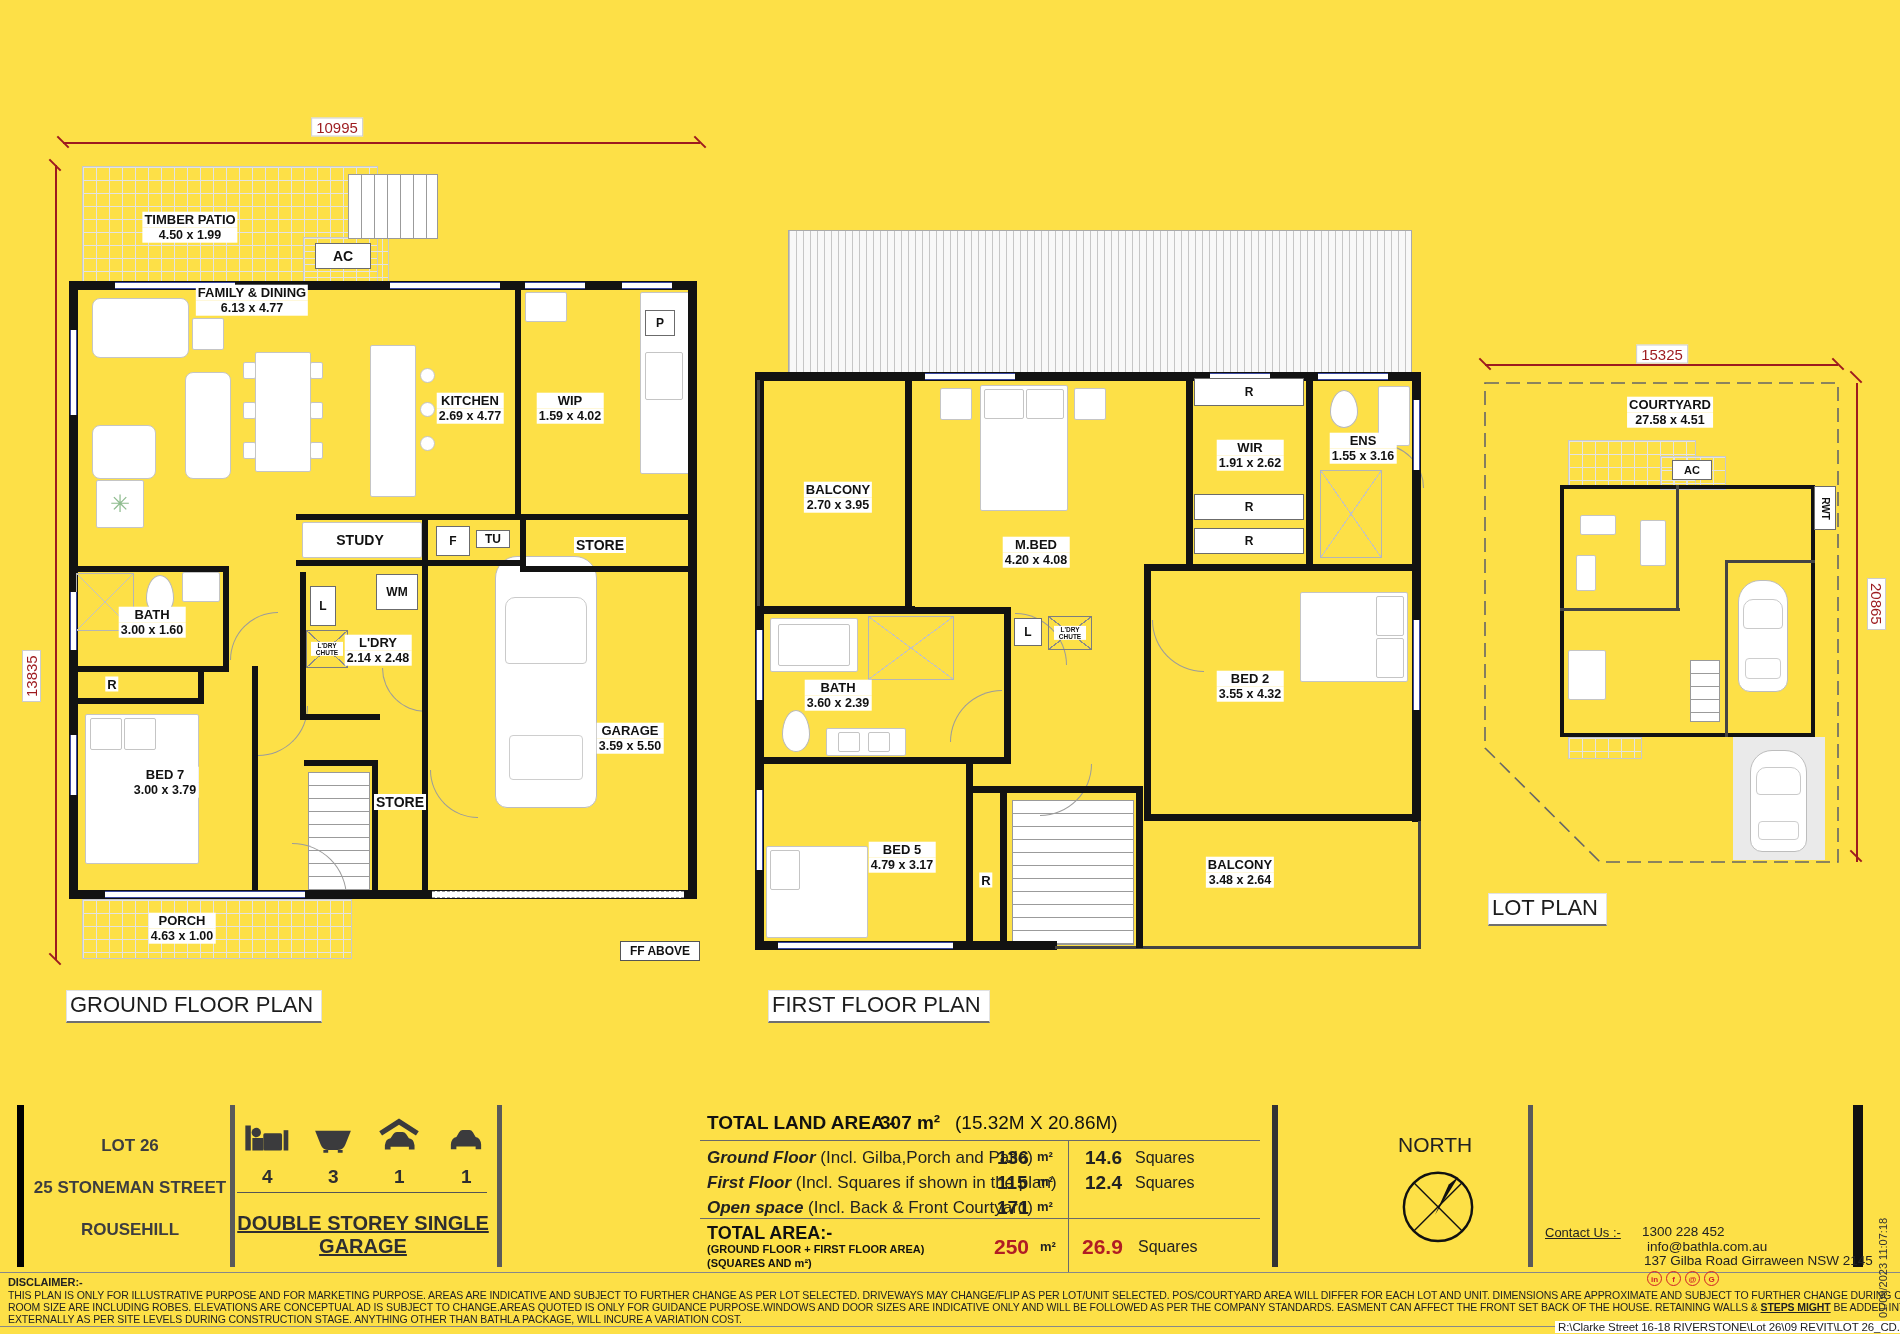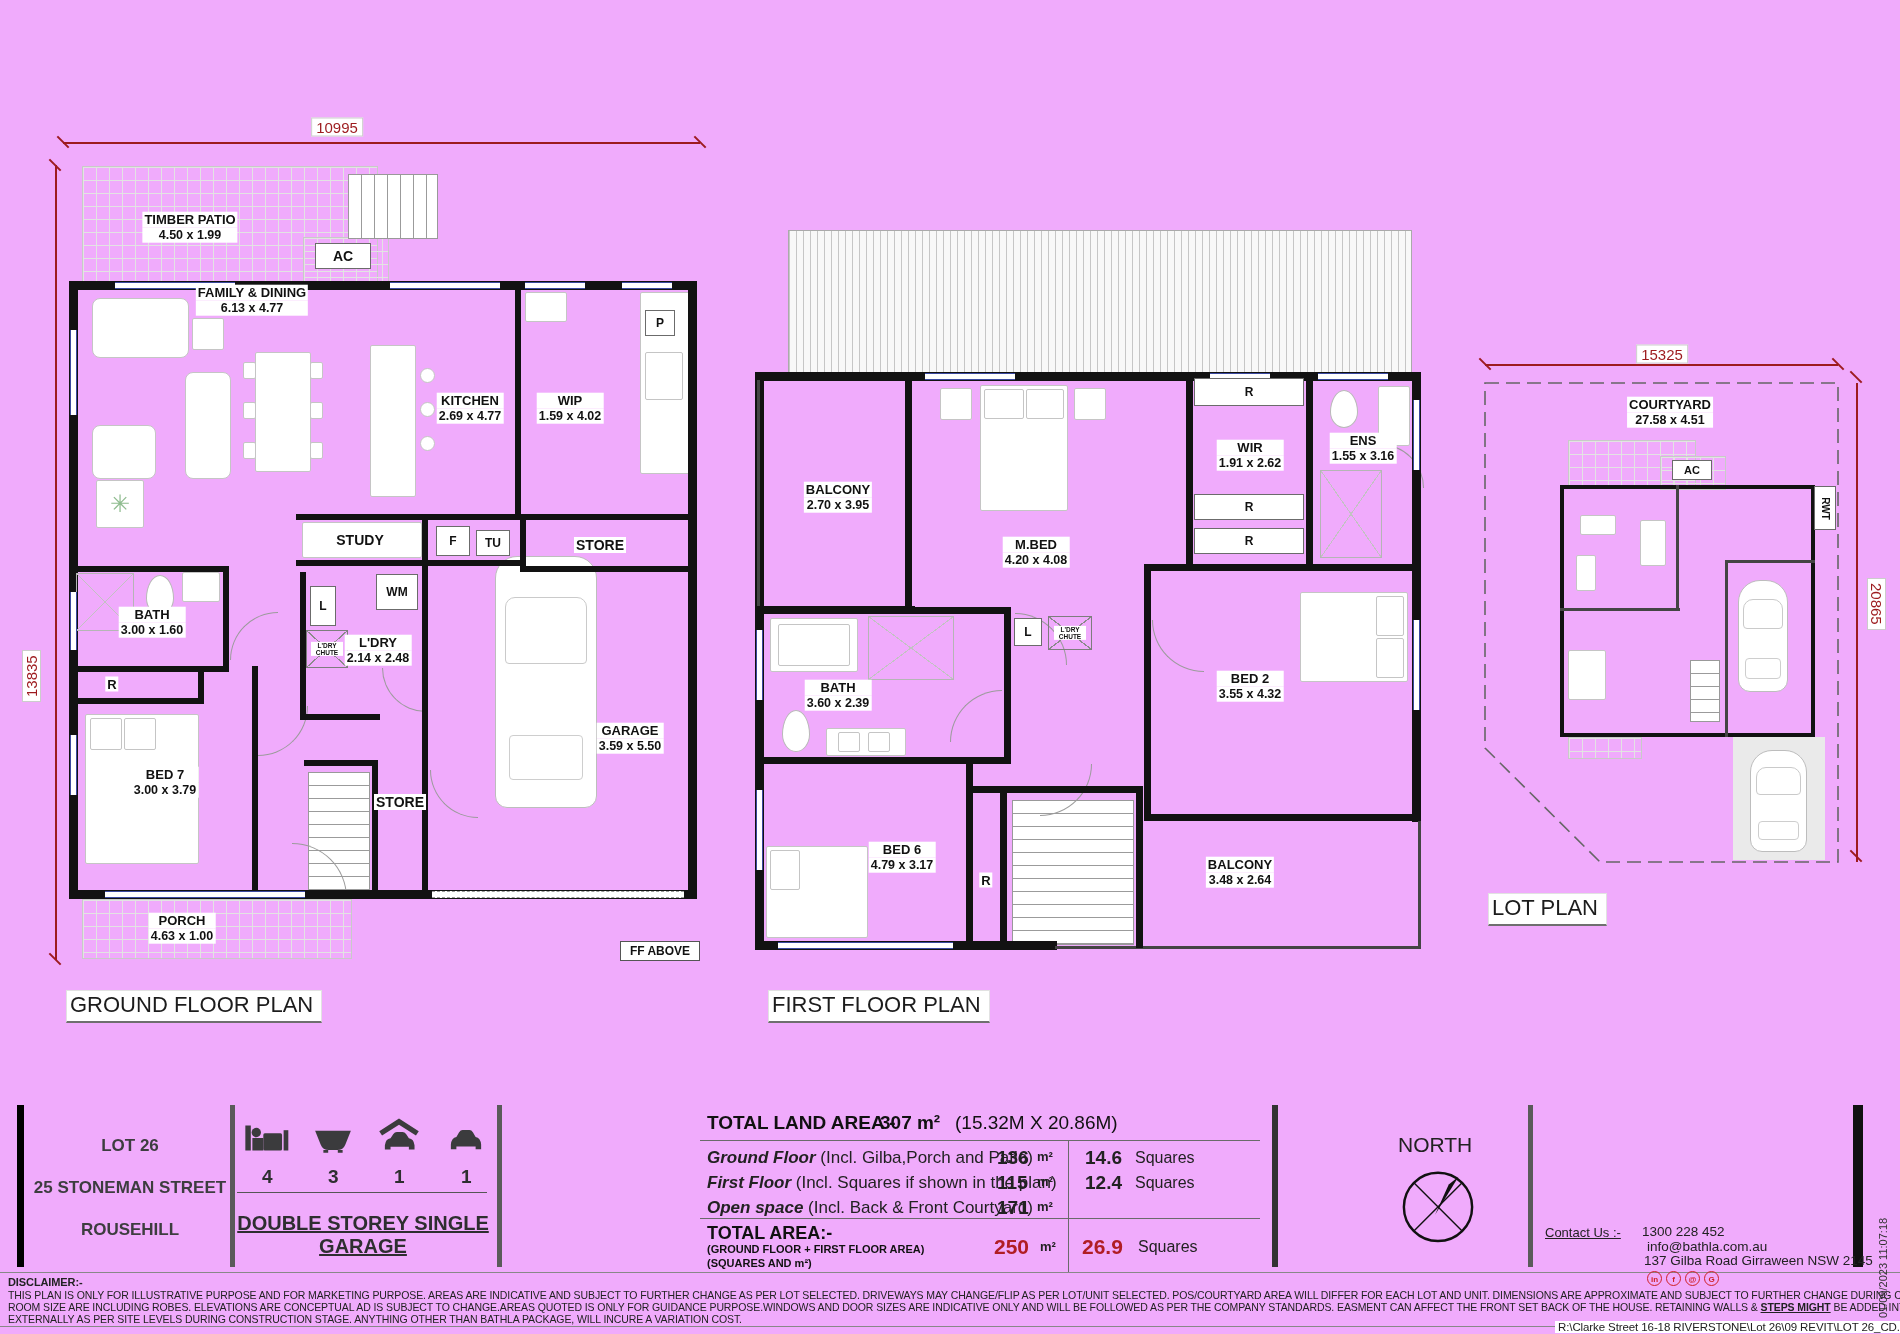--- a/index.html
+++ b/index.html
@@ -1,16 +1,16 @@
 <!DOCTYPE html>
 <html><head>
 <meta charset="utf-8">
 <style>
   html,body{margin:0;padding:0;background:#fff;}
-  .sheet{position:relative;width:1900px;height:1334px;background:#f0abfc;overflow:hidden;
+  .sheet{position:relative;width:1900px;height:1334px;background:#fde047;overflow:hidden;
          font-family:"Liberation Sans",sans-serif;color:#111;}
   .abs{position:absolute;}
   
   .w{position:absolute;background:#121212;z-index:3;}
   .wthin{position:absolute;background:#444;z-index:3;}
   
   .winh{position:absolute;height:7px;background:#fff;border-top:1.6px solid #3a49a0;border-bottom:1.6px solid #3a49a0;box-sizing:border-box;z-index:4;}
   .winv{position:absolute;width:7px;background:#fff;border-left:1.6px solid #3a49a0;border-right:1.6px solid #3a49a0;box-sizing:border-box;z-index:4;}
   .gdoor{position:absolute;background:#fff;border-top:1.5px dashed #9a9a9a;border-bottom:1.5px dashed #9a9a9a;box-sizing:border-box;z-index:4;}
   
@@ -136,21 +136,21 @@
       </div>
     <div class="mbox" style="left:376px;top:574px;width:42px;height:36px">WM</div>
     <div class="rlabel" style="left:378px;top:650px">
       <span class="rname">L'DRY</span>
       <span class="rsize">2.14 x 2.48</span>
     </div>
 
     <div class="furn" style="left:302px;top:522px;width:118px;height:34px"></div>
     <div class="mtxt" style="left:360px;top:540px;font-size:14px">STUDY</div>
     <div class="mbox" style="left:436px;top:526px;width:34px;height:30px">F</div>
-    <div class="mbox" style="left:476px;top:530px;width:34px;height:26px">TU</div>
+    <div class="mbox" style="left:476px;top:530px;width:34px;height:18px">TU</div>
     <div class="mtxt" style="left:600px;top:545px;font-size:14px">STORE</div>
 
     <div class="shx xbox" style="left:76px;top:573px;width:58px;height:58px"></div>
     <div class="wc" style="left:146px;top:575px;width:26px;height:38px"></div>
     <div class="furn" style="left:182px;top:572px;width:36px;height:28px"></div>
     <div class="rlabel" style="left:152px;top:622px">
       <span class="rname">BATH</span>
       <span class="rsize">3.00 x 1.60</span>
     </div>
     <div class="mtxt" style="left:112px;top:684px">R</div>
@@ -306,21 +306,21 @@
     <div class="furn" style="left:1376px;top:596px;width:26px;height:38px"></div>
     <div class="furn" style="left:1376px;top:638px;width:26px;height:38px"></div>
     <div class="rlabel" style="left:1250px;top:686px">
       <span class="rname">BED 2</span>
       <span class="rsize">3.55 x 4.32</span>
     </div>
 
     <div class="furn" style="left:766px;top:846px;width:100px;height:90px"></div>
     <div class="furn" style="left:770px;top:850px;width:28px;height:38px"></div>
     <div class="rlabel" style="left:902px;top:857px">
-      <span class="rname">BED 6</span>
+      <span class="rname">BED 5</span>
       <span class="rsize">4.79 x 3.17</span>
     </div>
     <div class="mtxt" style="left:986px;top:880px">R</div>
     <div class="stairs" style="left:1012px;top:800px;width:120px;height:143px"></div>
     <div class="rlabel" style="left:1240px;top:872px">
       <span class="rname">BALCONY</span>
       <span class="rsize">3.48 x 2.64</span>
     </div>
 
     <div class="door d4" style="left:1015px;top:613px;width:52px;height:52px"></div>

